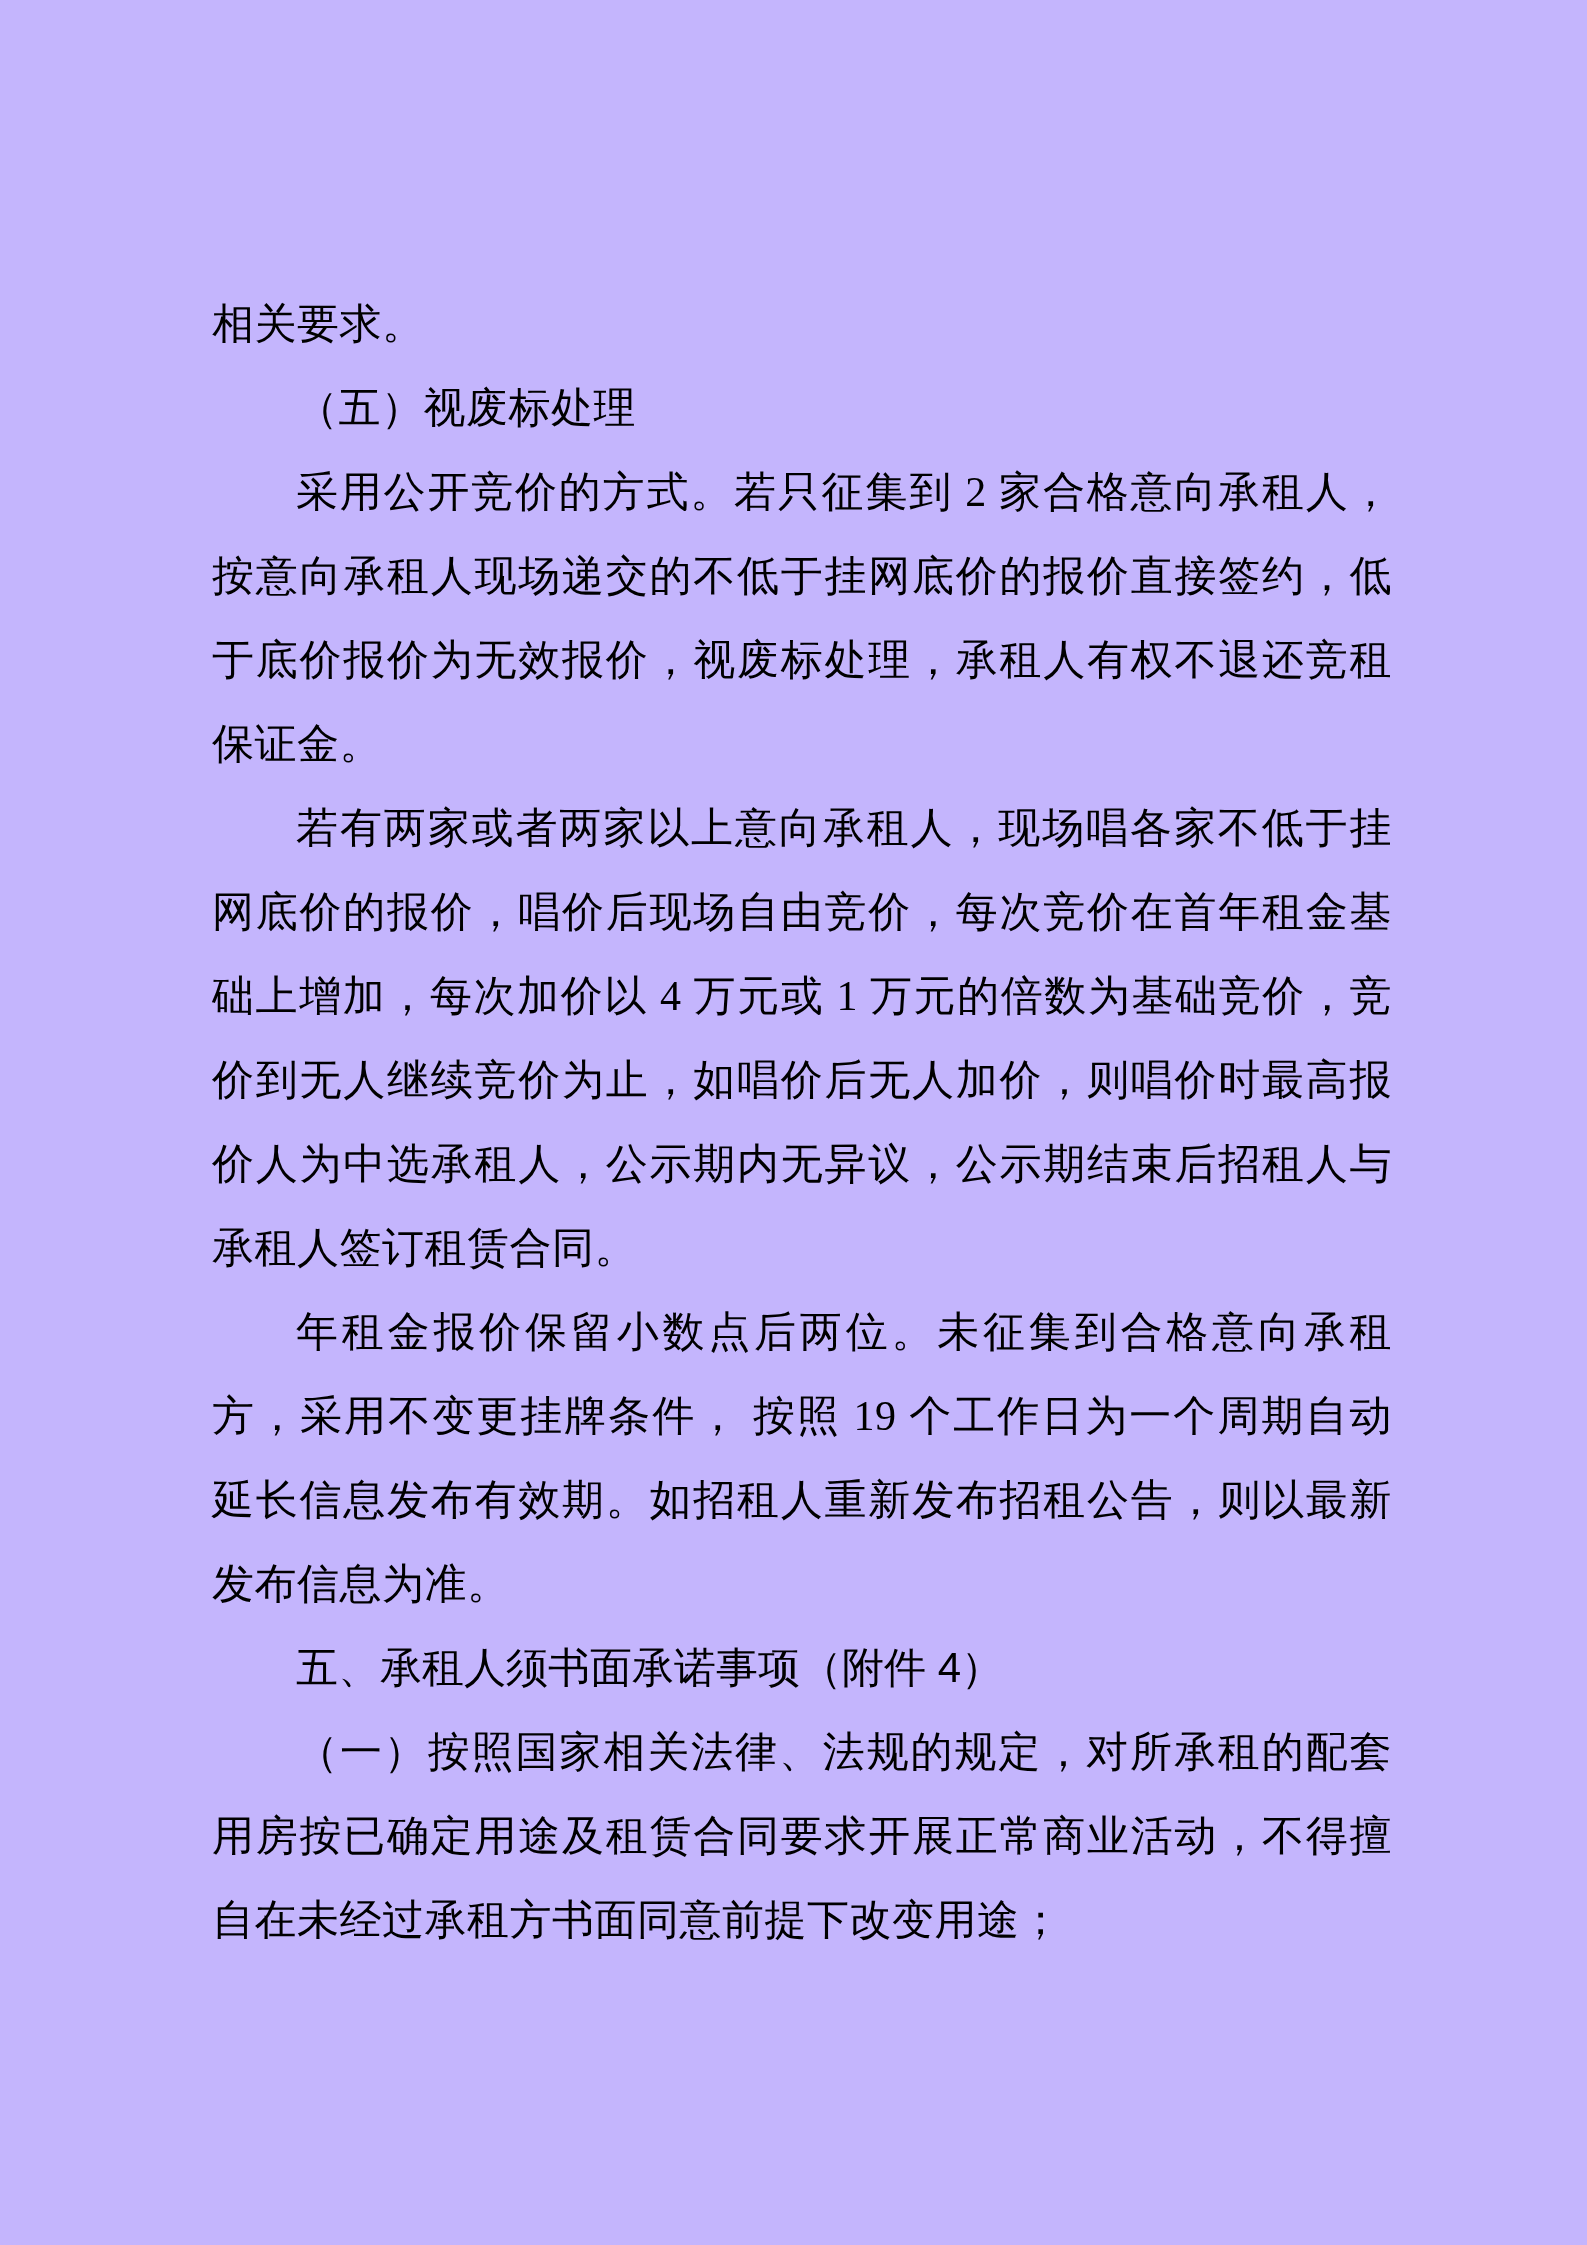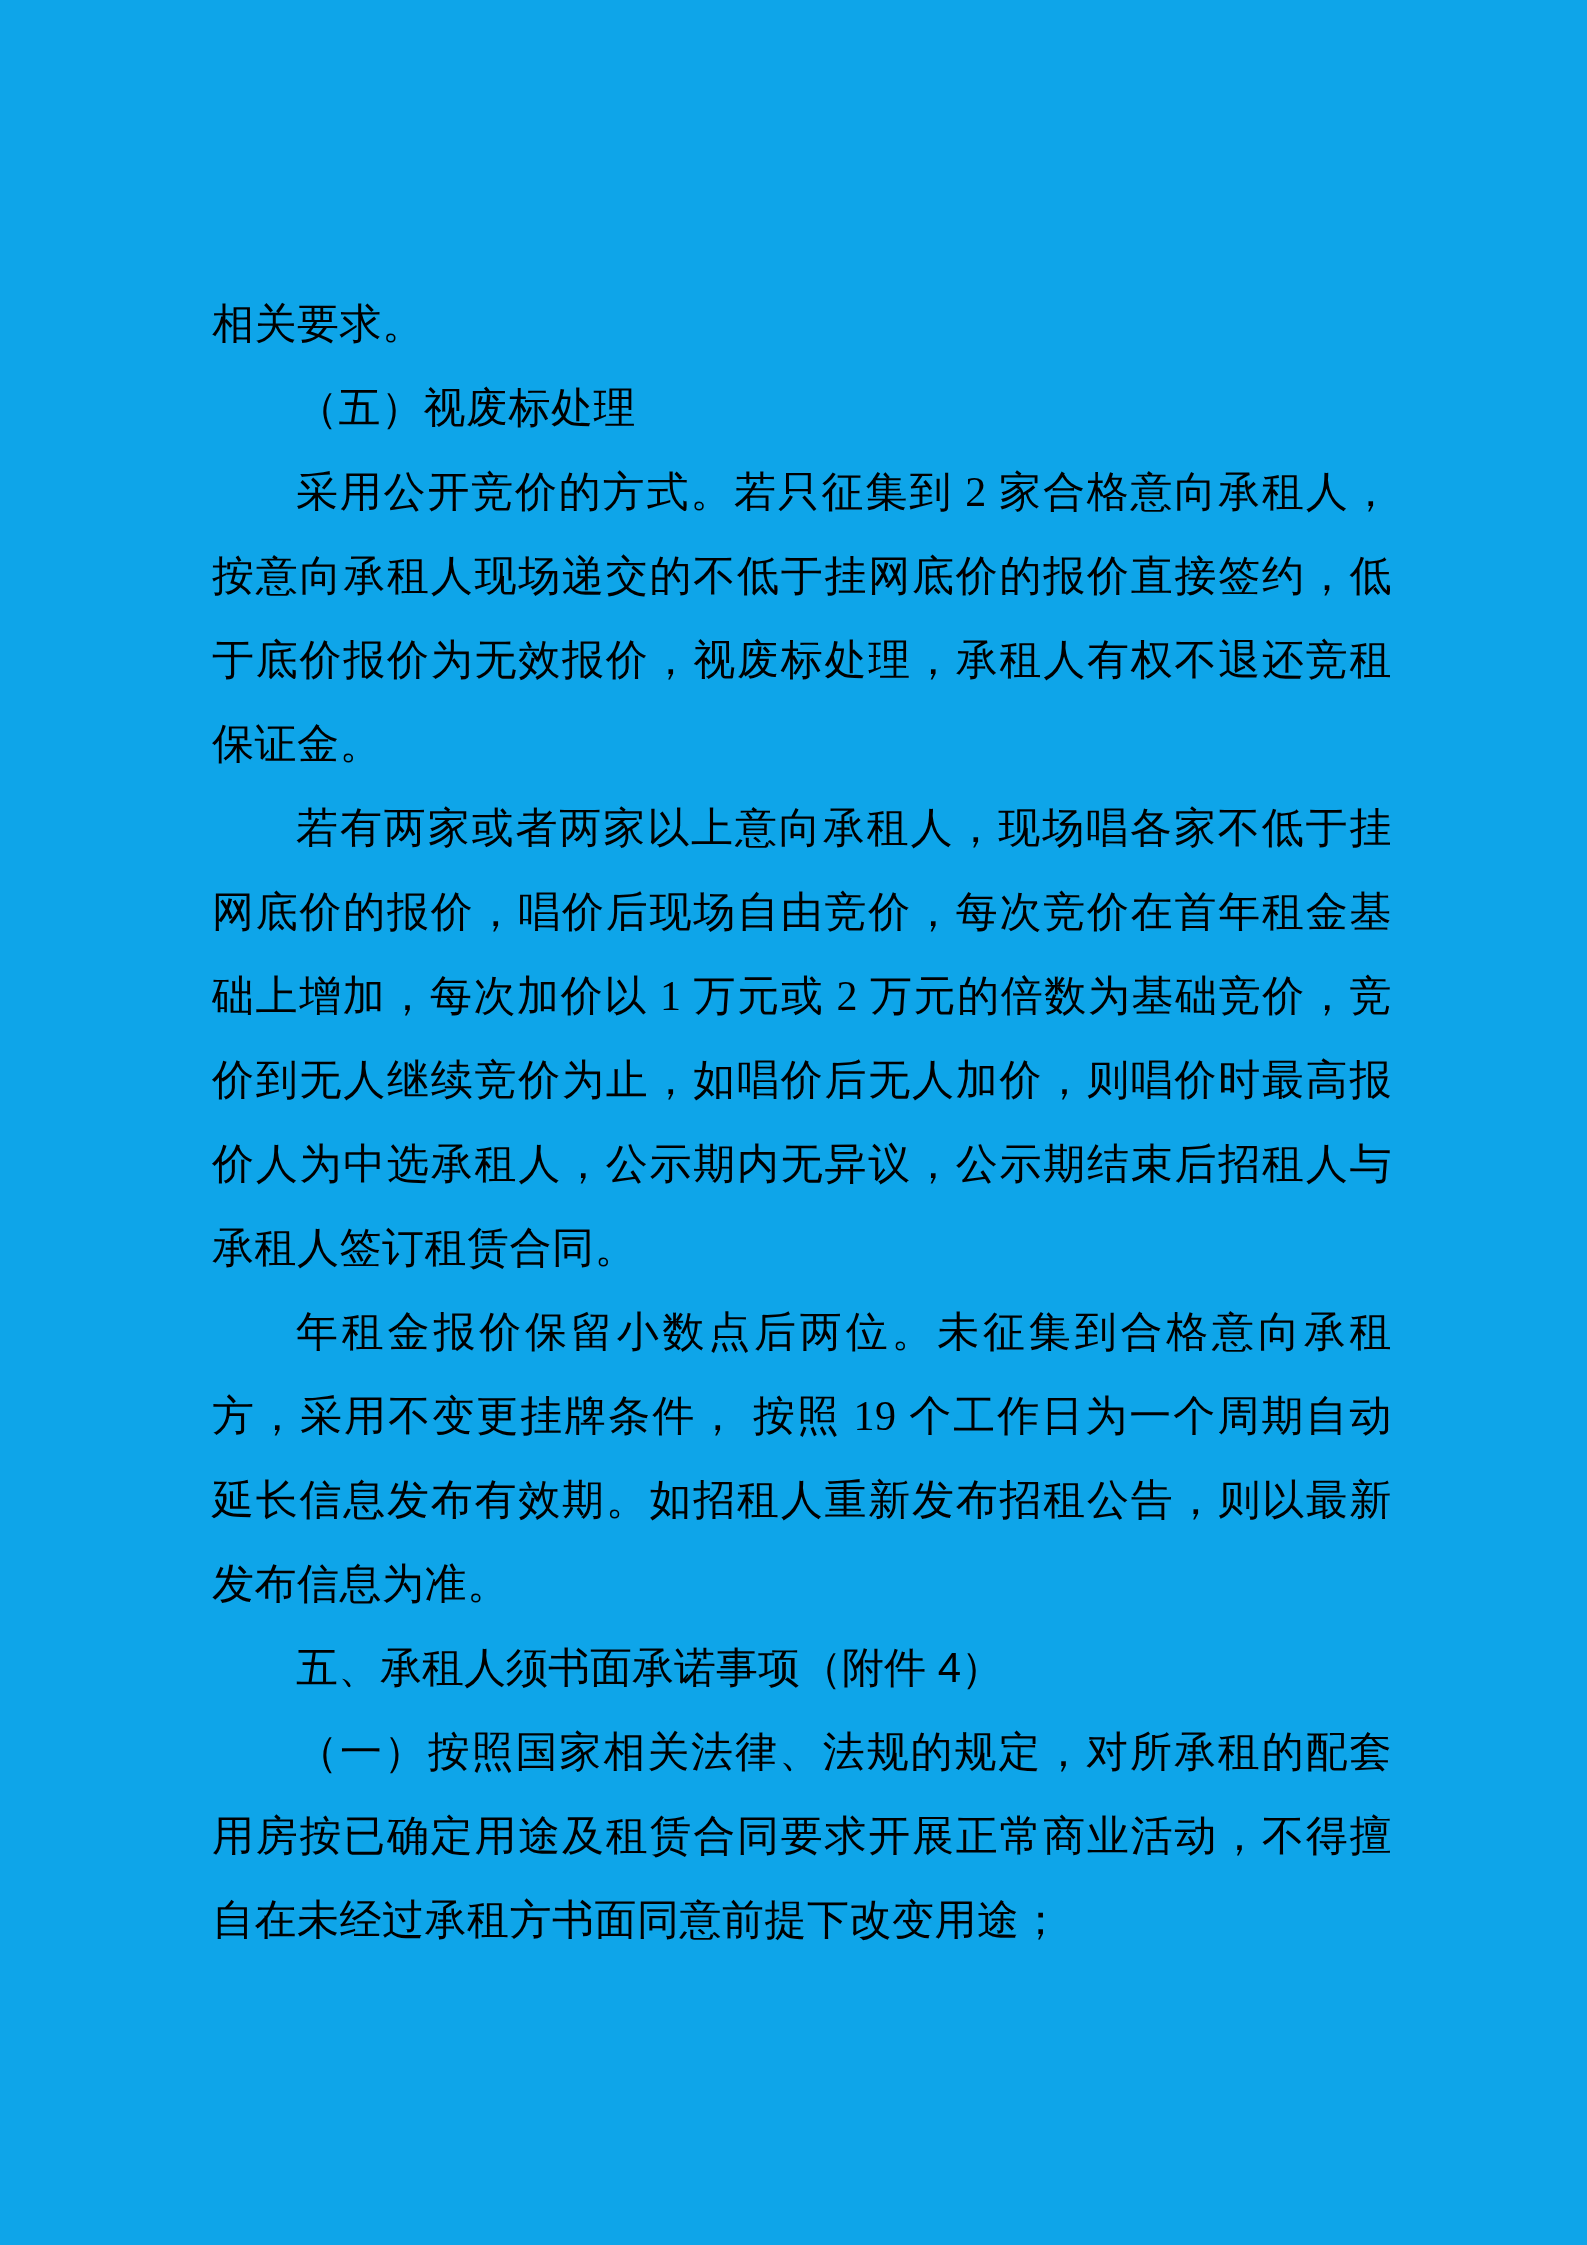--- a/index.html
+++ b/index.html
@@ -5,21 +5,21 @@
   html, body {
     margin: 0;
     padding: 0;
     background: #888;
   }
   .page {
     position: relative;
     width: 1587px;
     height: 2245px;
     margin: 0 auto;
-    background: #0ea5e9;
+    background: #c4b5fd;
     overflow: hidden;
     font-family: "Liberation Serif", "DejaVu Serif", serif;
     color: #000000;
   }
   .content {
     position: absolute;
     left: 212px;
     top: 282px;
     width: 1180px;
   }
@@ -43,18 +43,18 @@
   }
 </style>
 </head>
 <body>
 
 <div class="page">
   <div class="content">
     <p>相关要求。</p>
     <p class="indent">（五）视废标处理</p>
     <p class="indent">采用公开竞价的方式。若只征集到 2 家合格意向承租人，按意向承租人现场递交的不低于挂网底价的报价直接签约，低于底价报价为无效报价，视废标处理，承租人有权不退还竞租保证金。</p>
-    <p class="indent">若有两家或者两家以上意向承租人，现场唱各家不低于挂网底价的报价，唱价后现场自由竞价，每次竞价在首年租金基础上增加，每次加价以 1 万元或 2 万元的倍数为基础竞价，竞价到无人继续竞价为止，如唱价后无人加价，则唱价时最高报价人为中选承租人，公示期内无异议，公示期结束后招租人与承租人签订租赁合同。</p>
+    <p class="indent">若有两家或者两家以上意向承租人，现场唱各家不低于挂网底价的报价，唱价后现场自由竞价，每次竞价在首年租金基础上增加，每次加价以 4 万元或 1 万元的倍数为基础竞价，竞价到无人继续竞价为止，如唱价后无人加价，则唱价时最高报价人为中选承租人，公示期内无异议，公示期结束后招租人与承租人签订租赁合同。</p>
     <p class="indent">年租金报价保留小数点后两位。未征集到合格意向承租方，采用不变更挂牌条件， 按照 19 个工作日为一个周期自动延长信息发布有效期。如招租人重新发布招租公告，则以最新发布信息为准。</p>
     <p class="indent heading">五、承租人须书面承诺事项（附件 4）</p>
     <p class="indent">（一）按照国家相关法律、法规的规定，对所承租的配套用房按已确定用途及租赁合同要求开展正常商业活动，不得擅自在未经过承租方书面同意前提下改变用途；</p>
   </div>
 </div>
 
 </body></html>

